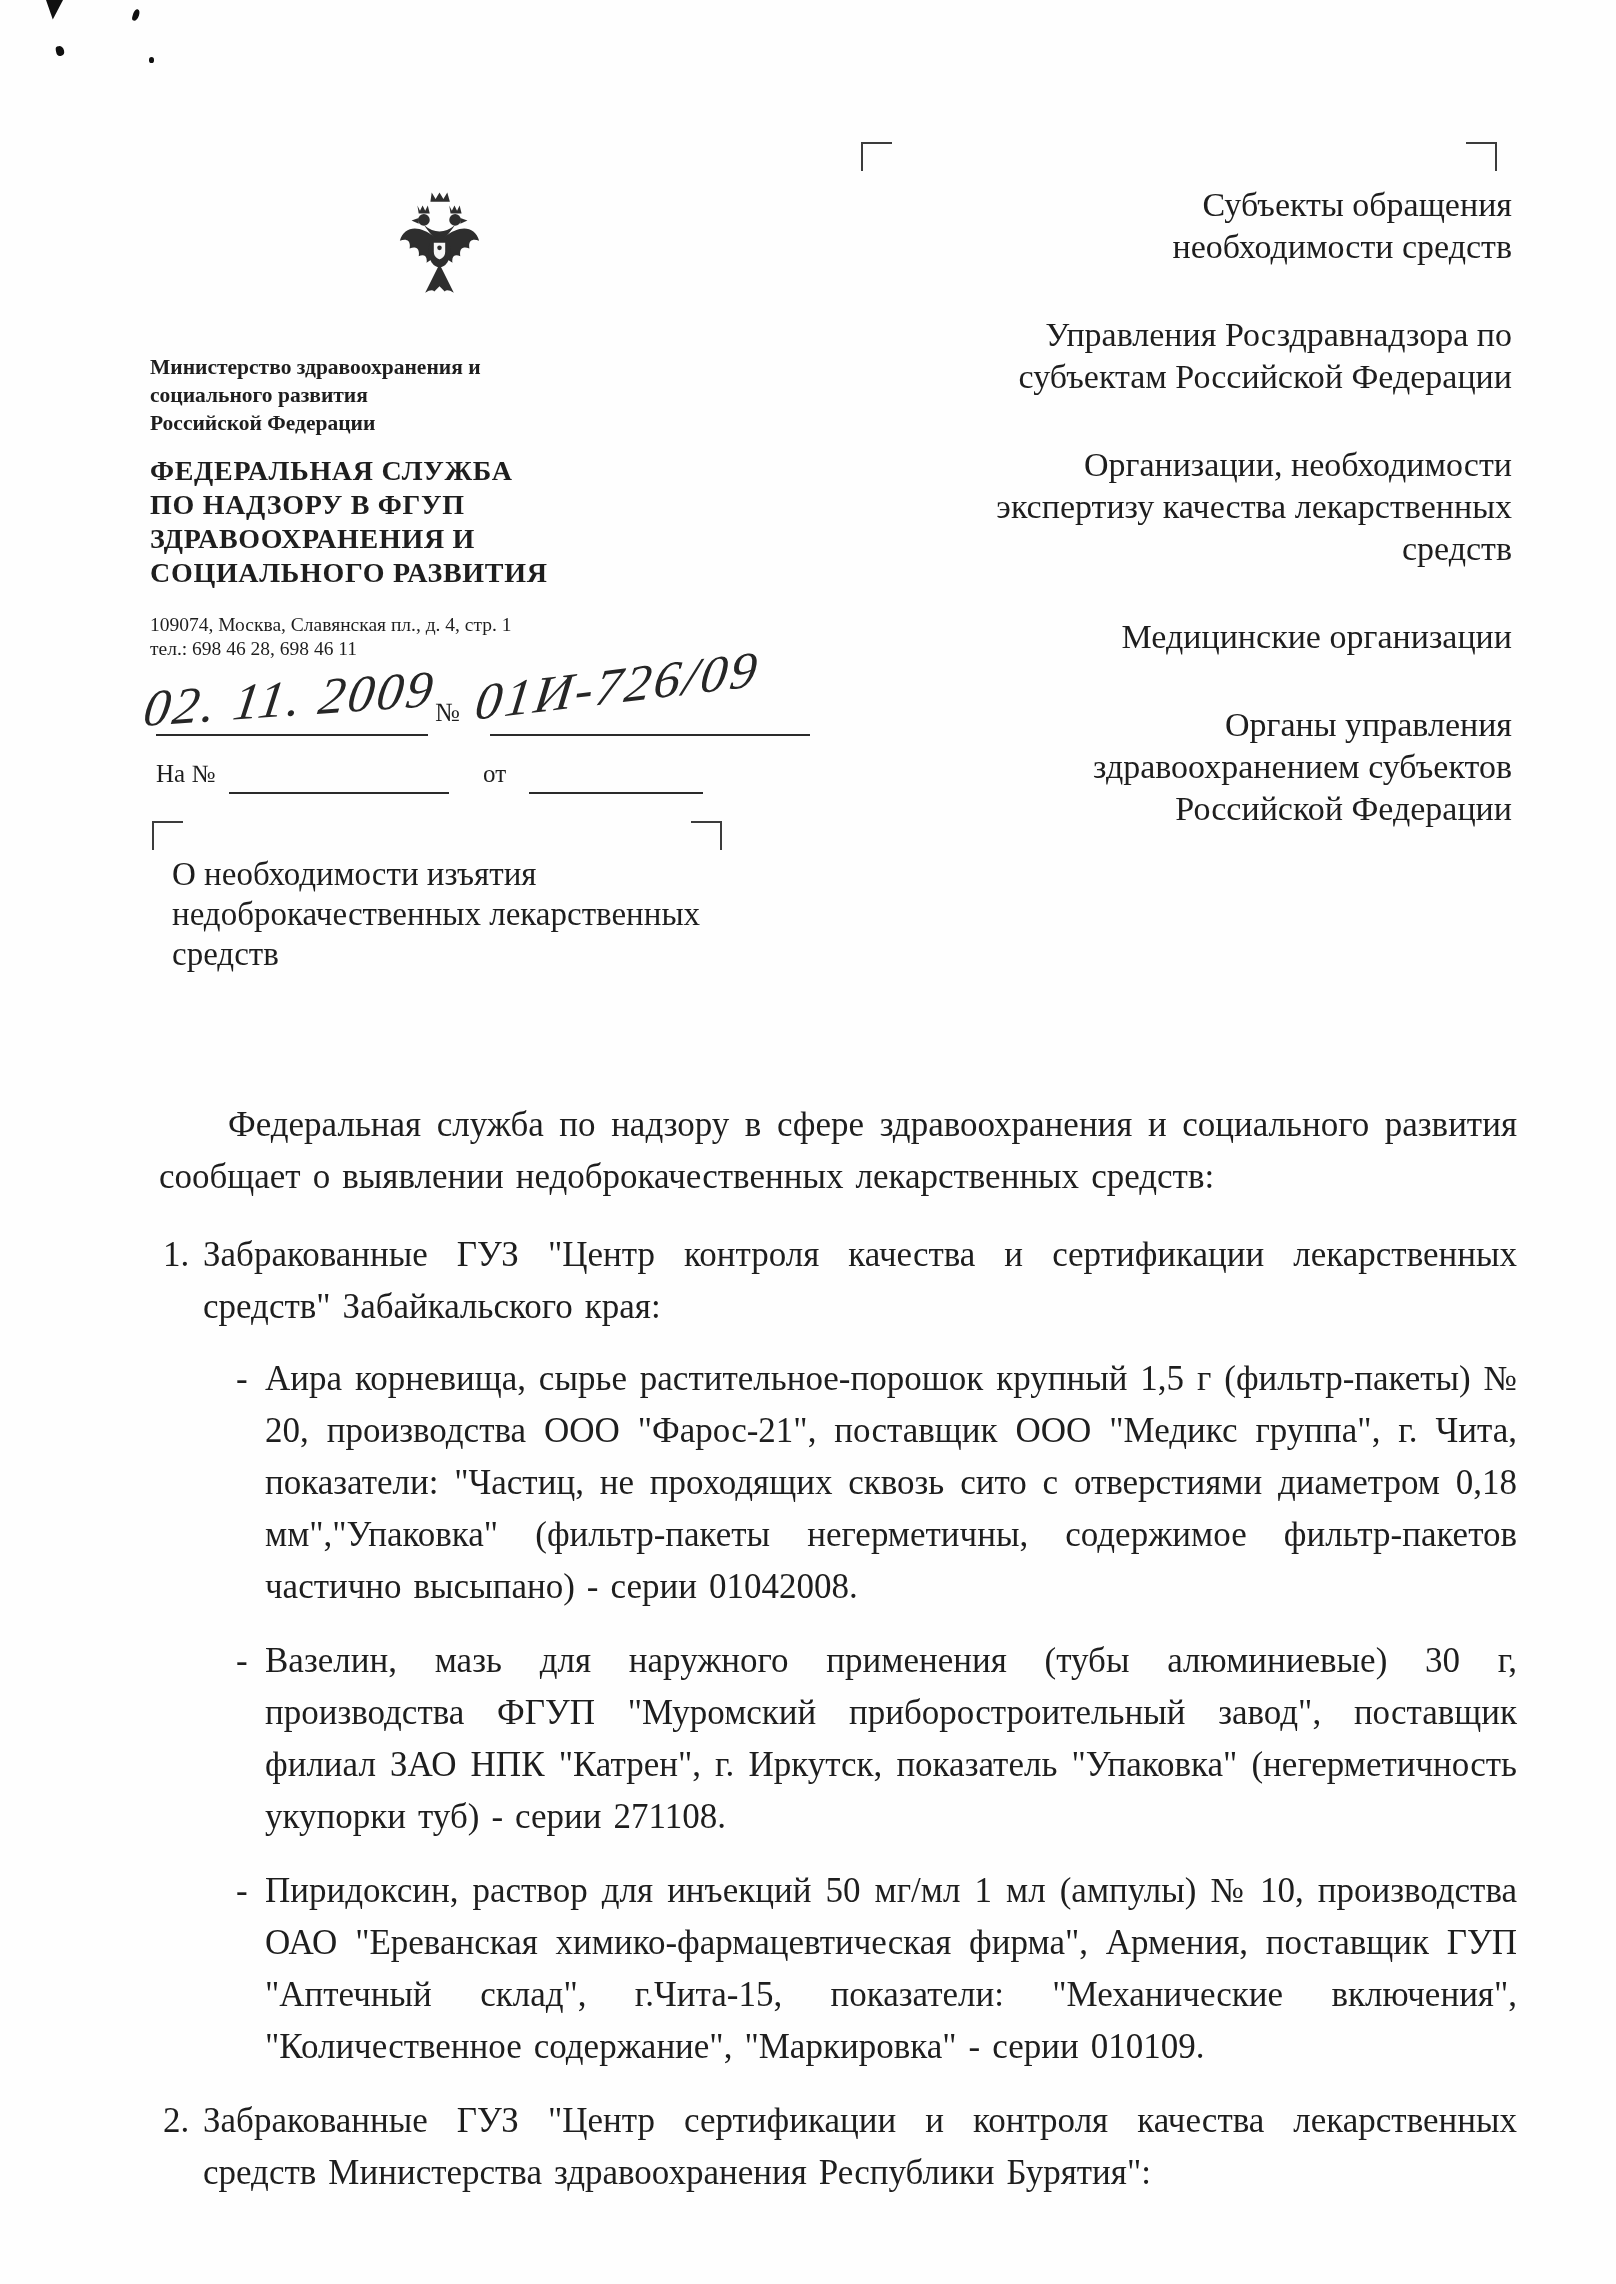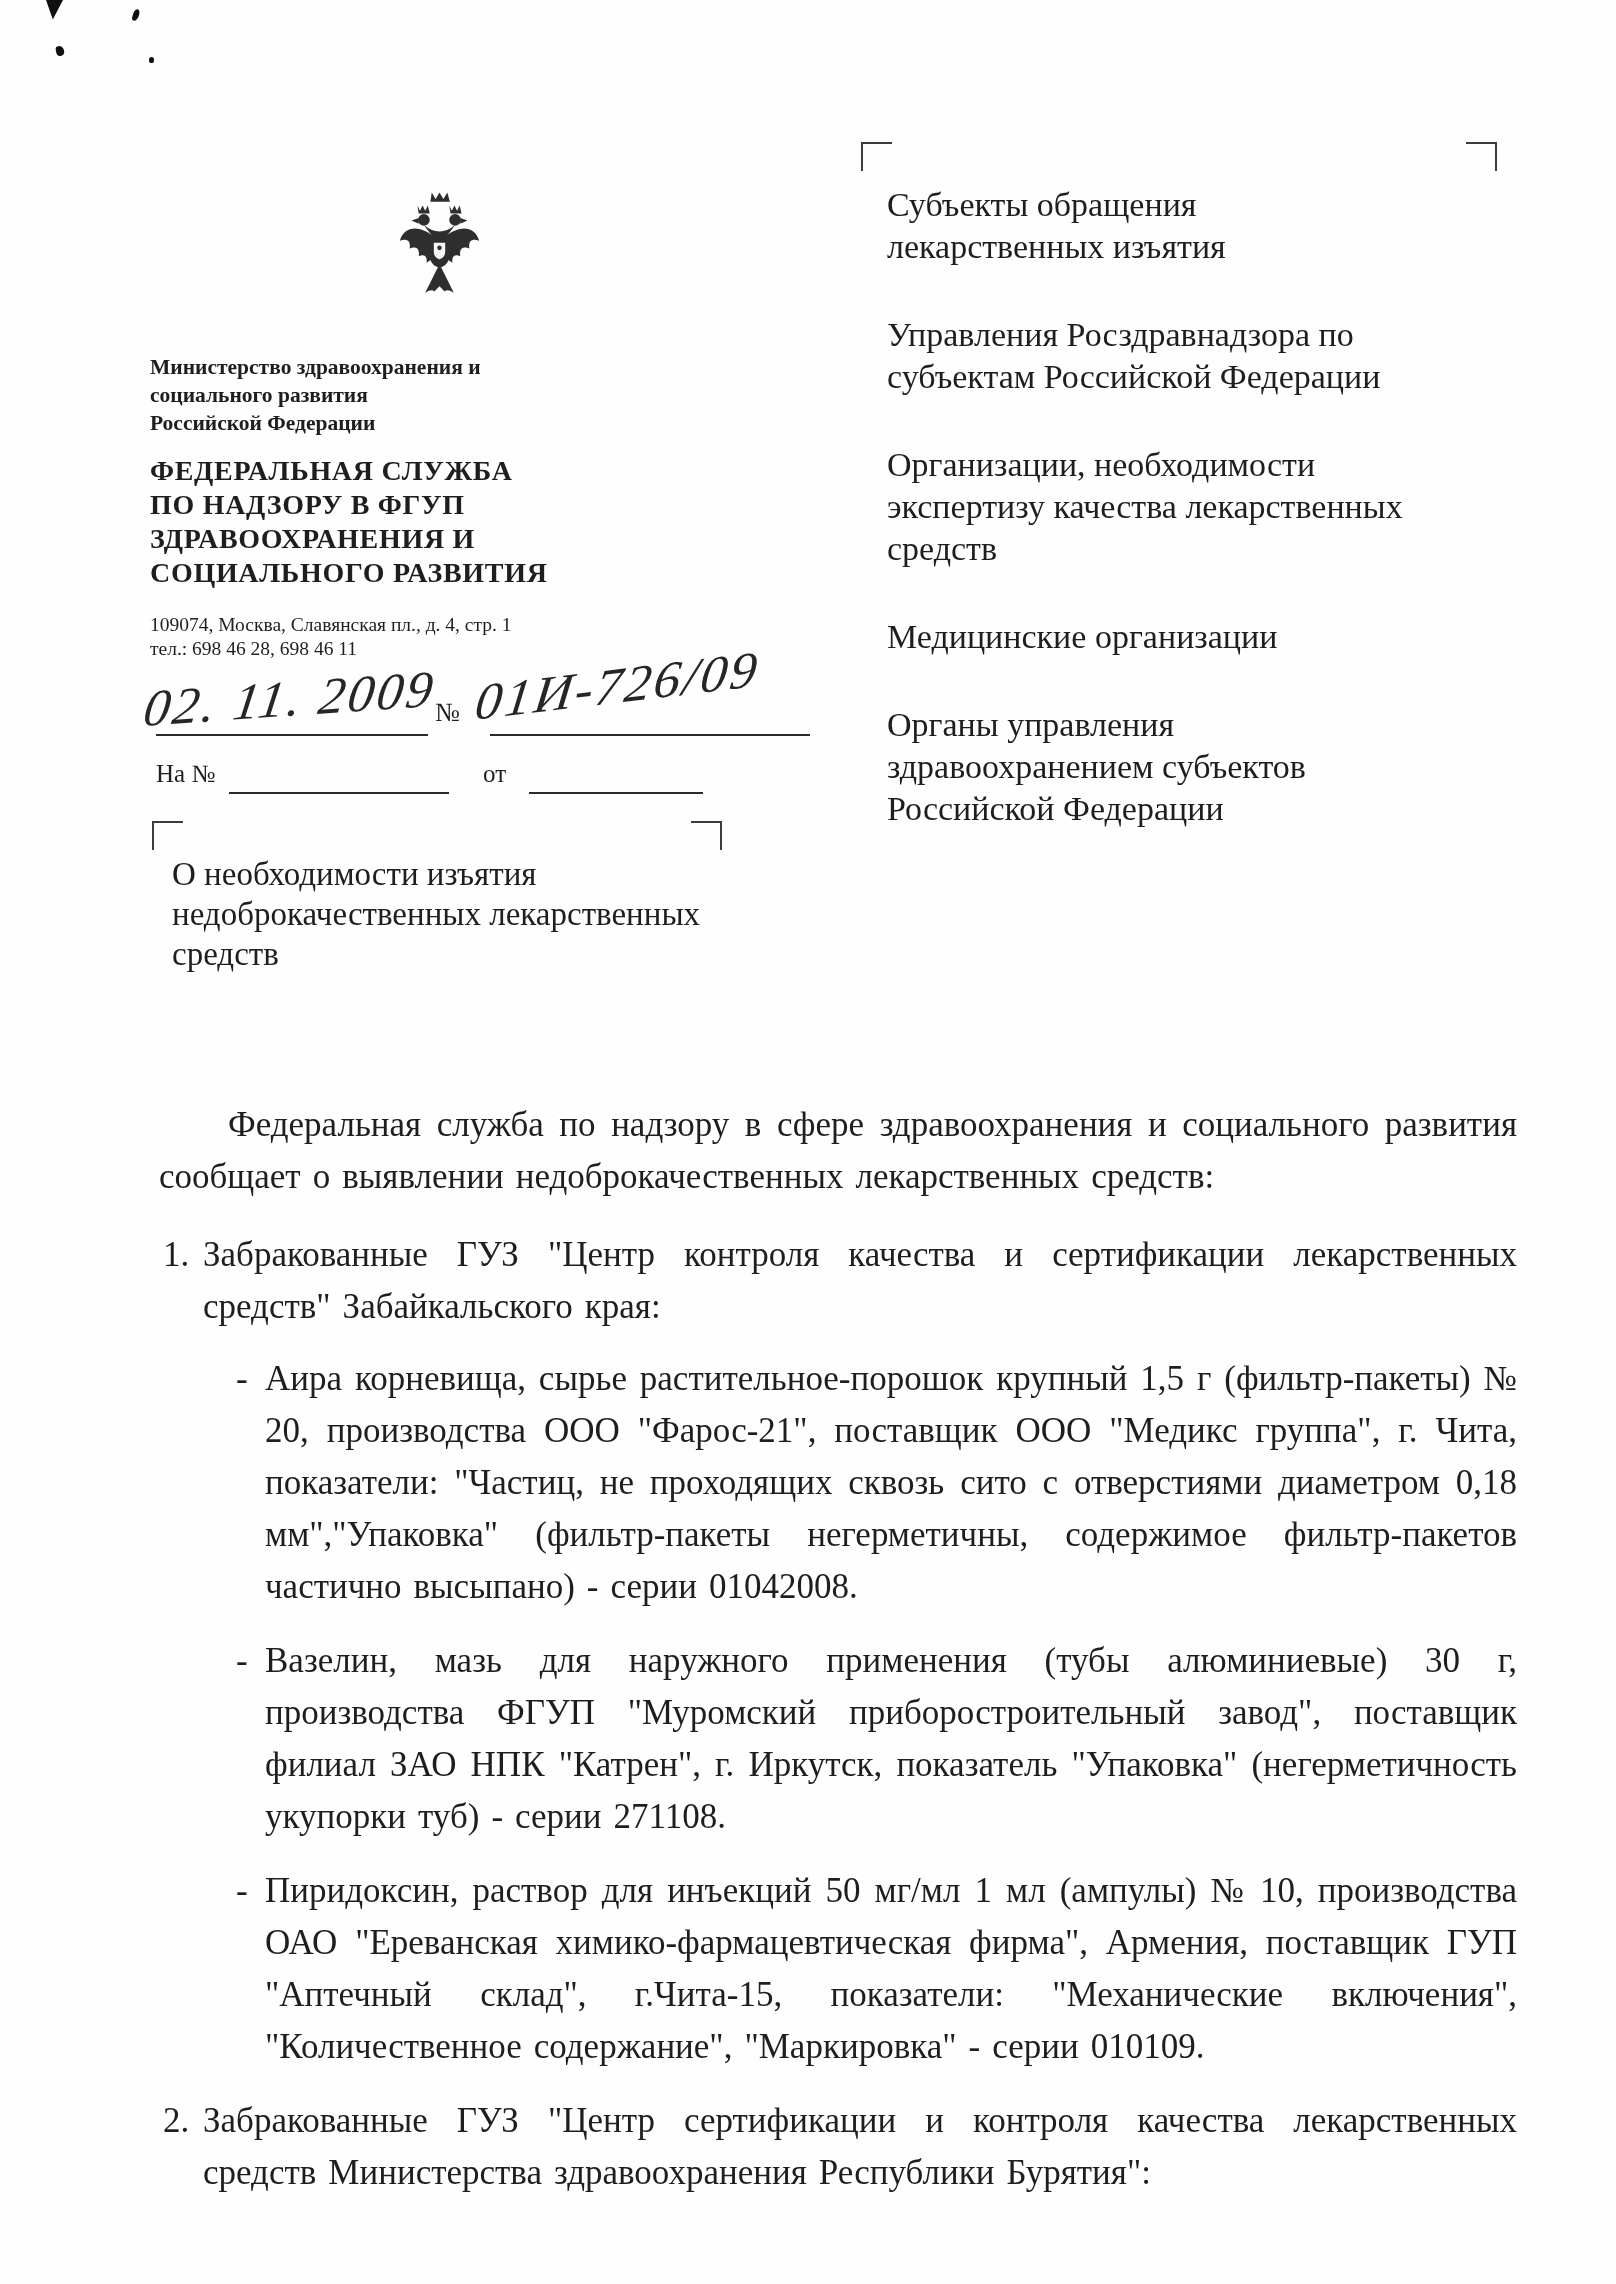--- a/index.html
+++ b/index.html
@@ -40,21 +40,21 @@
   .uline{position:absolute;border-bottom:2px solid #2a2a2a;height:0;}
   .ul1{left:156px;top:734px;width:272px;}
   .ul2{left:490px;top:734px;width:320px;}
   .ref-na{position:absolute;left:156px;top:760px;font-size:25px;text-align:center;}
   .ref-ot{position:absolute;left:483px;top:760px;font-size:25px;}
   .ul3{left:229px;top:792px;width:220px;}
   .ul4{left:529px;top:792px;width:174px;}
   
   .subject{position:absolute;left:172px;top:854px;width:560px;font-size:33px;line-height:40px;}
   
-  .addressees{position:absolute;left:887px;top:184px;width:625px;font-size:34px;line-height:42px;}
+  .addressees{position:absolute;left:887px;top:184px;width:625px;font-size:34px;line-height:42px;text-align:right;}
   .addressees p{margin:0 0 46px 0;}
   
   .bodytext{position:absolute;left:159px;top:1099px;width:1358px;
             font-size:35px;line-height:52px;text-align:justify;word-spacing:3.3px;}
   .bodytext p{margin:0 0 26px 0;}
   p.intro{text-indent:69px;}
   p.item{position:relative;padding-left:44px;margin-bottom:19.5px;}
   p.item .num{position:absolute;left:3.9px;top:0;}
   p.sub{position:relative;padding-left:106px;margin-bottom:22px;}
   p.sub .dash{position:absolute;left:77px;top:0;}
@@ -125,21 +125,21 @@
   <div class="uline ul4"></div>
 
   <div class="subject">
     <div>О необходимости изъятия</div>
     <div>недоброкачественных лекарственных</div>
     <div>средств</div>
   </div>
 
   <div class="addressees">
     <p><span>Субъекты обращения</span><br>
-       <span>лекарственных изъятия</span></p>
+       <span>необходимости средств</span></p>
     <p><span>Управления Росздравнадзора по</span><br>
        <span>субъектам Российской Федерации</span></p>
     <p><span>Организации, необходимости</span><br>
        <span>экспертизу качества лекарственных</span><br>
        <span>средств</span></p>
     <p><span>Медицинские организации</span></p>
     <p><span>Органы управления</span><br>
        <span>здравоохранением субъектов</span><br>
        <span>Российской Федерации</span></p>
   </div>

